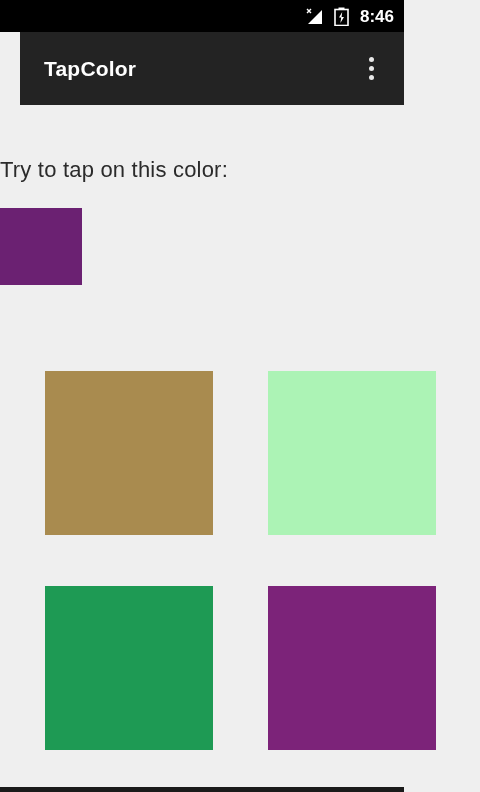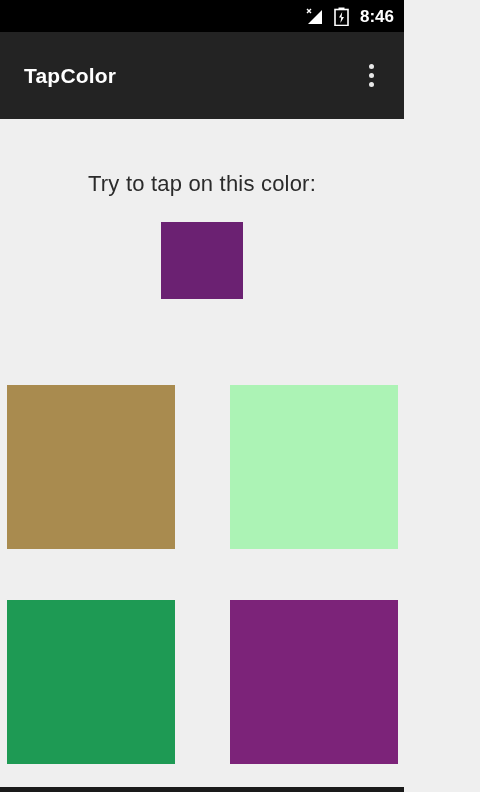--- a/index.html
+++ b/index.html
@@ -58,22 +58,23 @@
     font-family: "Liberation Sans", sans-serif;
   }
 
   
   .app-bar {
     height: 63px;
     background: #232323;
     display: flex;
     align-items: center;
     justify-content: space-between;
-    padding: 12px 16px;
+    padding: 5px 16px;
     flex: 0 0 auto;
+    margin-left: 20px;
   }
   .app-title {
     color: #ffffff;
     font-size: 21px;
     font-weight: bold;
     letter-spacing: 0.2px;
     padding-left: 8px;
   }
   .overflow-menu {
     width: 34px;
@@ -93,21 +94,21 @@
     display: block;
   }
 
   
   .content {
     flex: 1 1 auto;
     position: relative;
     background: #efefef;
     display: flex;
     flex-direction: column;
-    align-items: center;
+    align-items: flex-start;
   }
   .prompt {
     margin-top: 52px;
     font-size: 22px;
     color: #2b2b2b;
     letter-spacing: 0.2px;
     text-align: center;
   }
   .target-swatch {
     margin-top: 25px;

